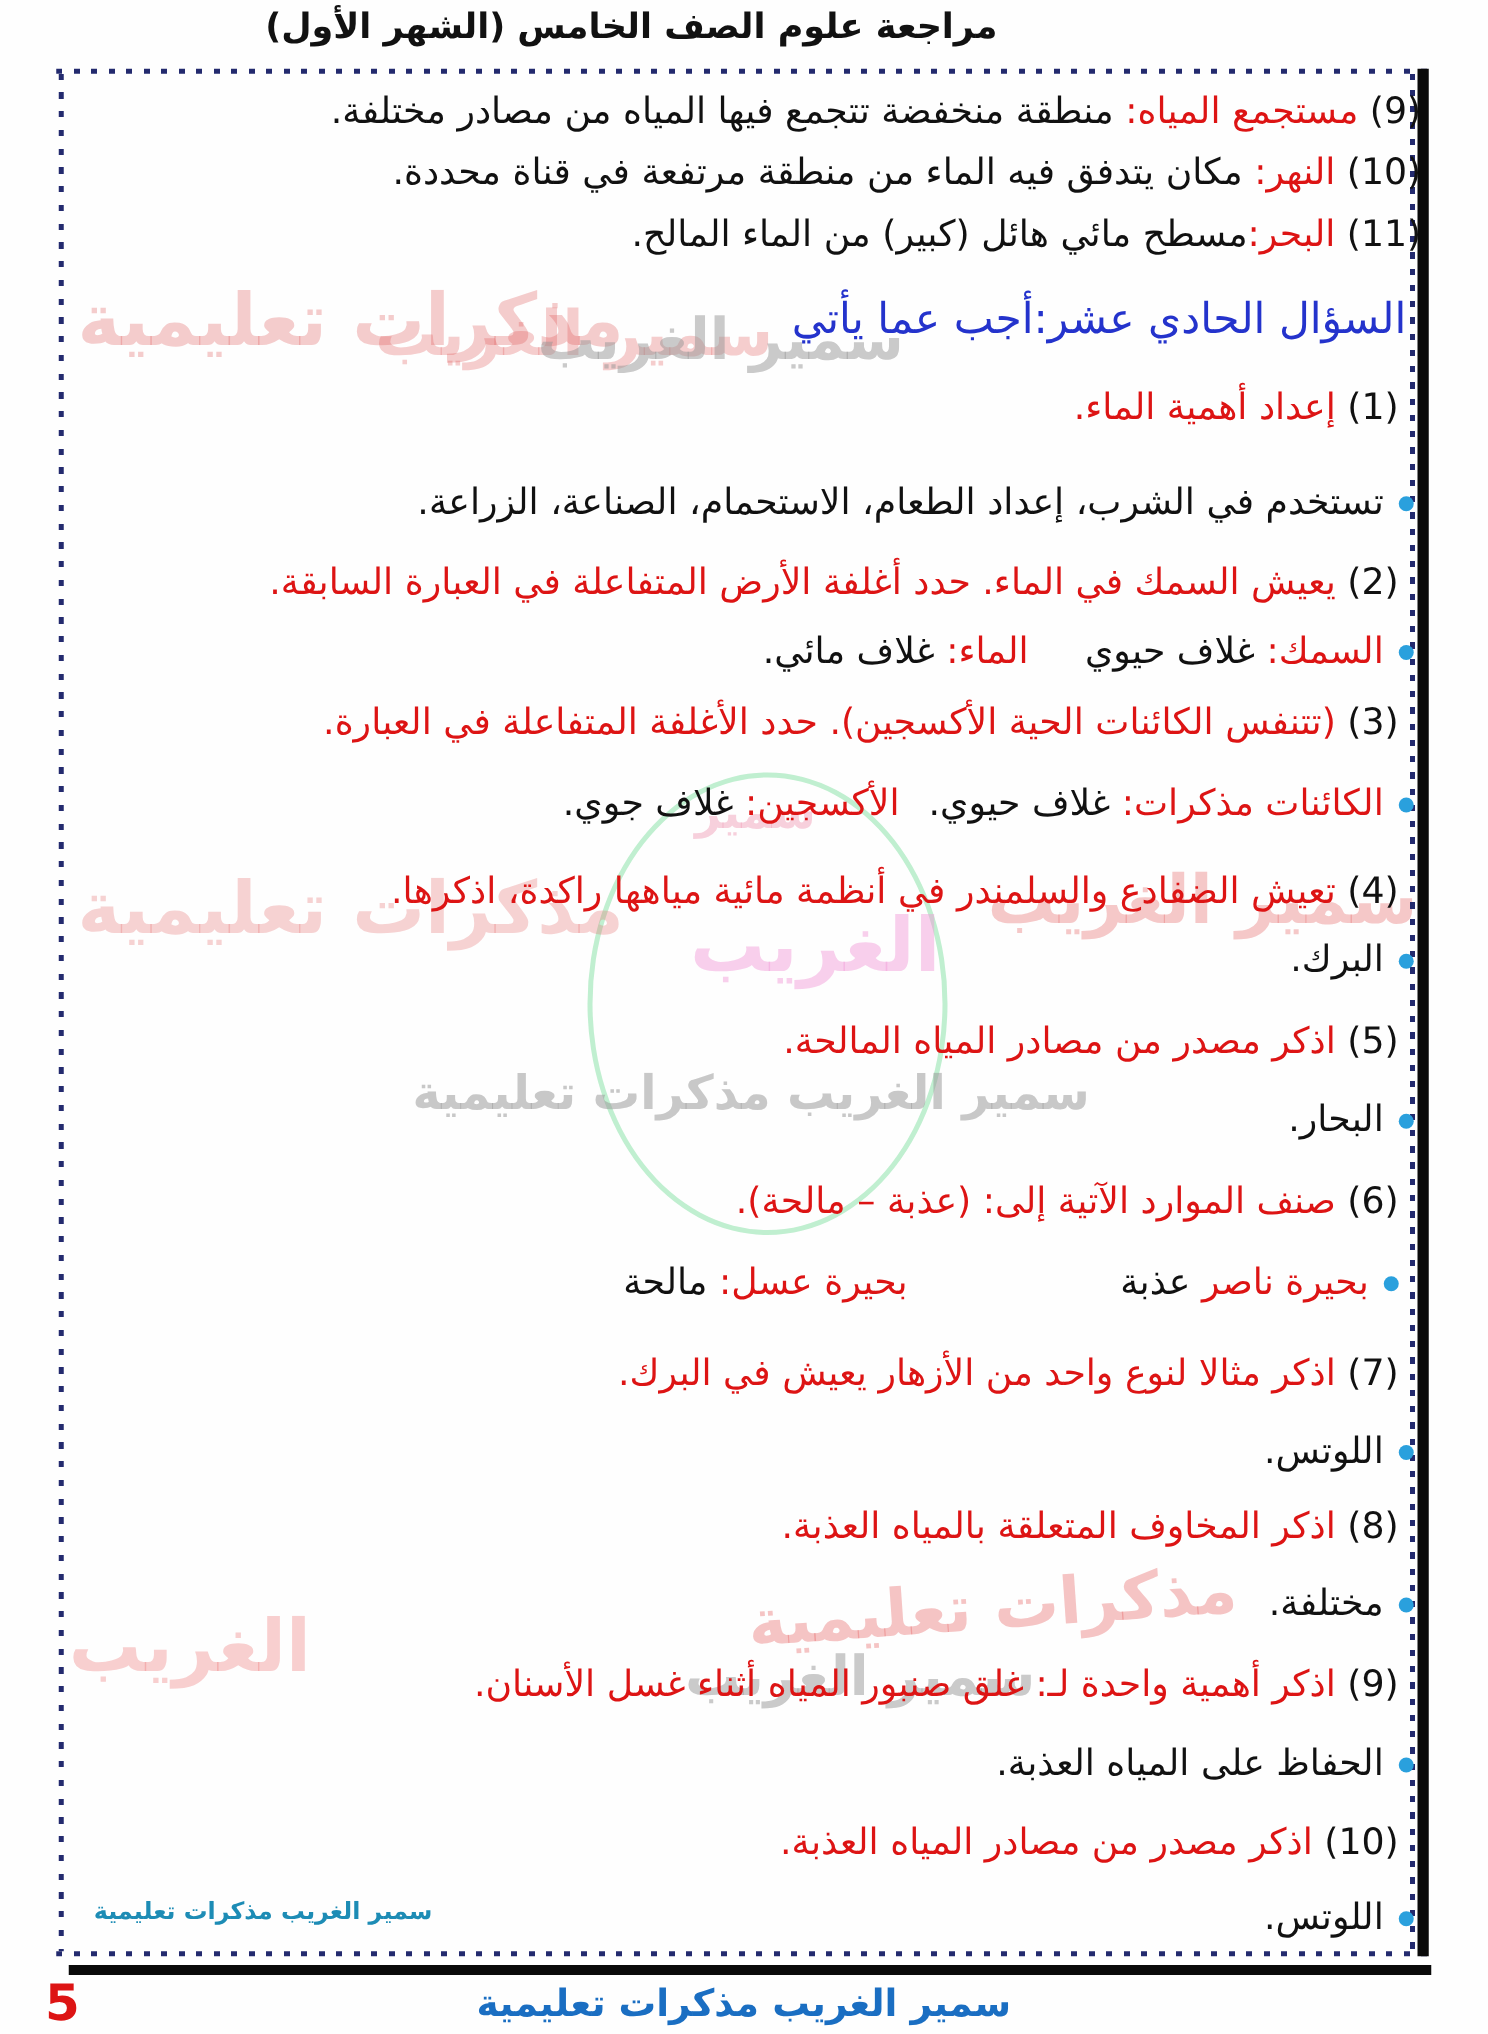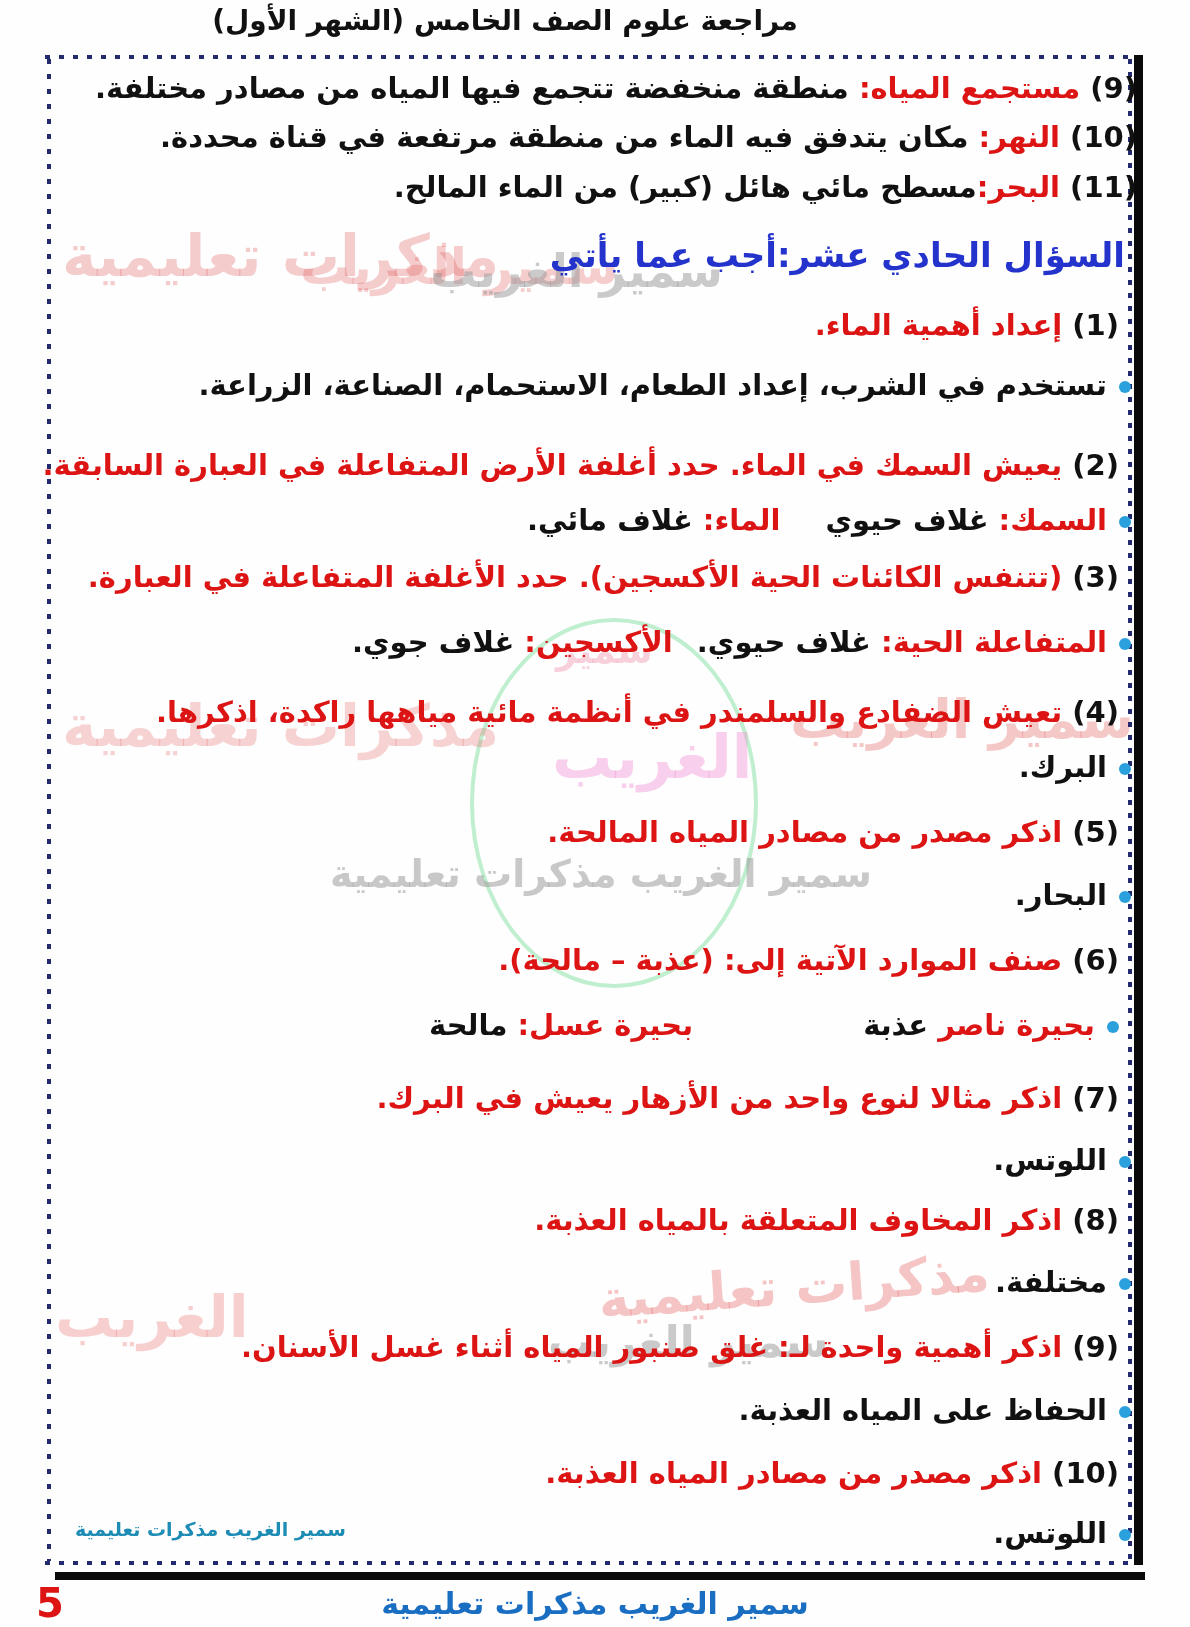--- a/index.html
+++ b/index.html
@@ -17,21 +17,21 @@
   .b-top,.b-bottom{position:absolute;left:0;right:0;height:4px;
     background:repeating-linear-gradient(to right,var(--dots) 0 5px,transparent 5px 14px);}
   .b-top{top:0;} .b-bottom{bottom:0;}
   .b-left{position:absolute;left:2px;top:4px;bottom:4px;width:4px;
     background:repeating-linear-gradient(to bottom,var(--dots) 0 5px,transparent 5px 15px);}
   .b-rdots{position:absolute;right:11px;top:4px;bottom:4px;width:4px;
     background:repeating-linear-gradient(to bottom,var(--dots) 0 5px,transparent 5px 13px);}
   .b-rbar{position:absolute;right:0;top:0;bottom:0;width:9px;background:var(--bar);}
   
   .lines{position:absolute;inset:0;direction:rtl;}
-  .line{position:absolute;white-space:nowrap;font-weight:bold;font-size:29px;line-height:40px;color:var(--ink);}
+  .line{position:absolute;white-space:nowrap;font-weight:normal;font-size:29px;line-height:40px;color:var(--ink);}
   .line.section{font-size:34px;color:var(--blue);}
   .seg-black{color:var(--ink);}
   .seg-red{color:var(--red);}
   .seg-blue{color:var(--blue);}
   .bullet{display:inline-block;width:12px;height:12px;border-radius:50%;
     background:var(--bullet);margin-inline-end:12px;vertical-align:middle;}
   .gap{display:inline-block;height:1px;}
   
   .wm-layer{position:absolute;inset:0;pointer-events:none;}
   .wm{position:absolute;font-weight:bold;white-space:nowrap;direction:rtl;}
@@ -69,25 +69,25 @@
   <div class="b-bottom"></div>
   <div class="b-left"></div>
   <div class="b-rdots"></div>
   <div class="b-rbar"></div>
   <div class="lines">
       <div class="line definition" style="top: 13px; right: 6px;"><span class="seg-black">(9) </span><span class="seg-red">مستجمع المياه:</span><span class="seg-black"> منطقة منخفضة تتجمع فيها المياه من مصادر مختلفة.</span></div>
       <div class="line definition" style="top: 62px; right: 6px;"><span class="seg-black">(10) </span><span class="seg-red">النهر:</span><span class="seg-black"> مكان يتدفق فيه الماء من منطقة مرتفعة في قناة محددة.</span></div>
       <div class="line definition" style="top: 112px; right: 6px;"><span class="seg-black">(11) </span><span class="seg-red">البحر:</span><span class="seg-black">مسطح مائي هائل (كبير) من الماء المالح.</span></div>
       <div class="line section" style="top: 180px; right: 18px;"><span class="seg-blue">السؤال الحادي عشر:أجب عما يأتي</span></div>
       <div class="line question" style="top: 250px; right: 24px;"><span class="seg-black">(1) </span><span class="seg-red">إعداد أهمية الماء.</span></div>
-      <div class="line answer" style="top: 310px; right: 12px;"><span class="bullet"></span><span class="seg-black">تستخدم في الشرب، إعداد الطعام، الاستحمام، الصناعة، الزراعة.</span></div>
+      <div class="line answer" style="top: 326px; right: 12px;"><span class="bullet"></span><span class="seg-black">تستخدم في الشرب، إعداد الطعام، الاستحمام، الصناعة، الزراعة.</span></div>
       <div class="line question" style="top: 390px; right: 24px;"><span class="seg-black">(2) </span><span class="seg-red">يعيش السمك في الماء. حدد أغلفة الأرض المتفاعلة في العبارة السابقة.</span></div>
       <div class="line answer" style="top: 445px; right: 12px;"><span class="bullet"></span><span class="seg-red">السمك:</span><span class="seg-black"> غلاف حيوي</span><span class="gap" style="width: 45px;"></span><span class="seg-red">الماء:</span><span class="seg-black"> غلاف مائي.</span></div>
       <div class="line question" style="top: 502px; right: 24px;"><span class="seg-black">(3) </span><span class="seg-red">(تتنفس الكائنات الحية الأكسجين). حدد الأغلفة المتفاعلة في العبارة.</span></div>
-      <div class="line answer" style="top: 567px; right: 12px;"><span class="bullet"></span><span class="seg-red">المتفاعلة الحية:</span><span class="seg-black"> غلاف حيوي. </span><span class="gap" style="width: 14px;"></span><span class="seg-red">الأكسجين:</span><span class="seg-black"> غلاف جوي.</span></div>
+      <div class="line answer" style="top: 567px; right: 12px;"><span class="bullet"></span><span class="seg-red">الكائنات مذكرات:</span><span class="seg-black"> غلاف حيوي. </span><span class="gap" style="width: 14px;"></span><span class="seg-red">الأكسجين:</span><span class="seg-black"> غلاف جوي.</span></div>
       <div class="line question" style="top: 637px; right: 24px;"><span class="seg-black">(4) </span><span class="seg-red">تعيش الضفادع والسلمندر في أنظمة مائية مياهها راكدة، اذكرها.</span></div>
       <div class="line answer" style="top: 692px; right: 12px;"><span class="bullet"></span><span class="seg-black">البرك.</span></div>
       <div class="line question" style="top: 757px; right: 24px;"><span class="seg-black">(5) </span><span class="seg-red">اذكر مصدر من مصادر المياه المالحة.</span></div>
       <div class="line answer" style="top: 820px; right: 12px;"><span class="bullet"></span><span class="seg-black">البحار.</span></div>
       <div class="line question" style="top: 885px; right: 24px;"><span class="seg-black">(6) </span><span class="seg-red">صنف الموارد الآتية إلى: (عذبة – مالحة).</span></div>
       <div class="line answer" style="top: 950px; right: 24px;"><span class="bullet"></span><span class="seg-red">بحيرة ناصر</span><span class="seg-black"> عذبة</span><span class="gap" style="width: 170px;"></span><span class="seg-red">بحيرة عسل:</span><span class="seg-black"> مالحة</span></div>
       <div class="line question" style="top: 1023px; right: 24px;"><span class="seg-black">(7) </span><span class="seg-red">اذكر مثالا لنوع واحد من الأزهار يعيش في البرك.</span></div>
       <div class="line answer" style="top: 1085px; right: 12px;"><span class="bullet"></span><span class="seg-black">اللوتس.</span></div>
       <div class="line question" style="top: 1145px; right: 24px;"><span class="seg-black">(8) </span><span class="seg-red">اذكر المخاوف المتعلقة بالمياه العذبة.</span></div>
       <div class="line answer" style="top: 1207px; right: 12px;"><span class="bullet"></span><span class="seg-black">مختلفة.</span></div>

